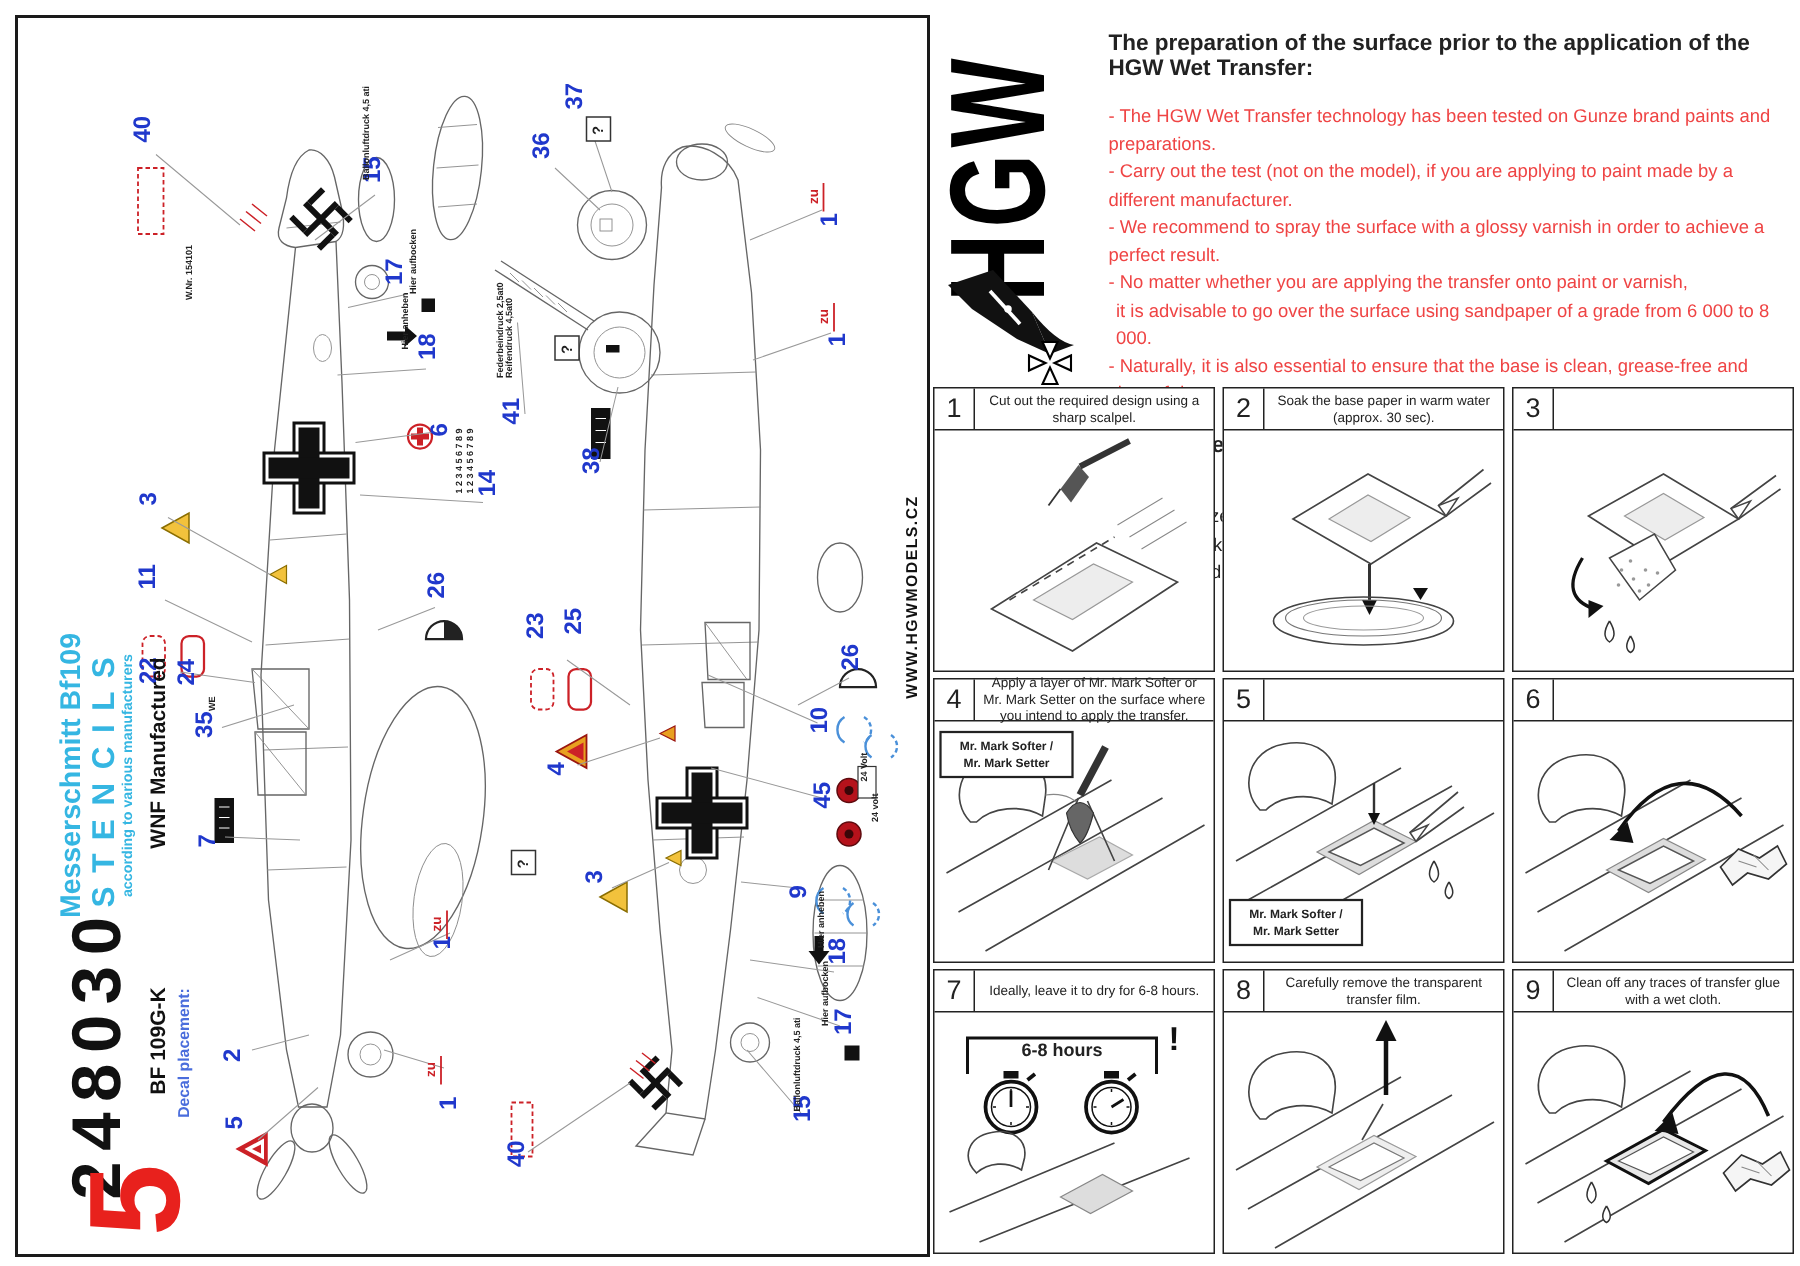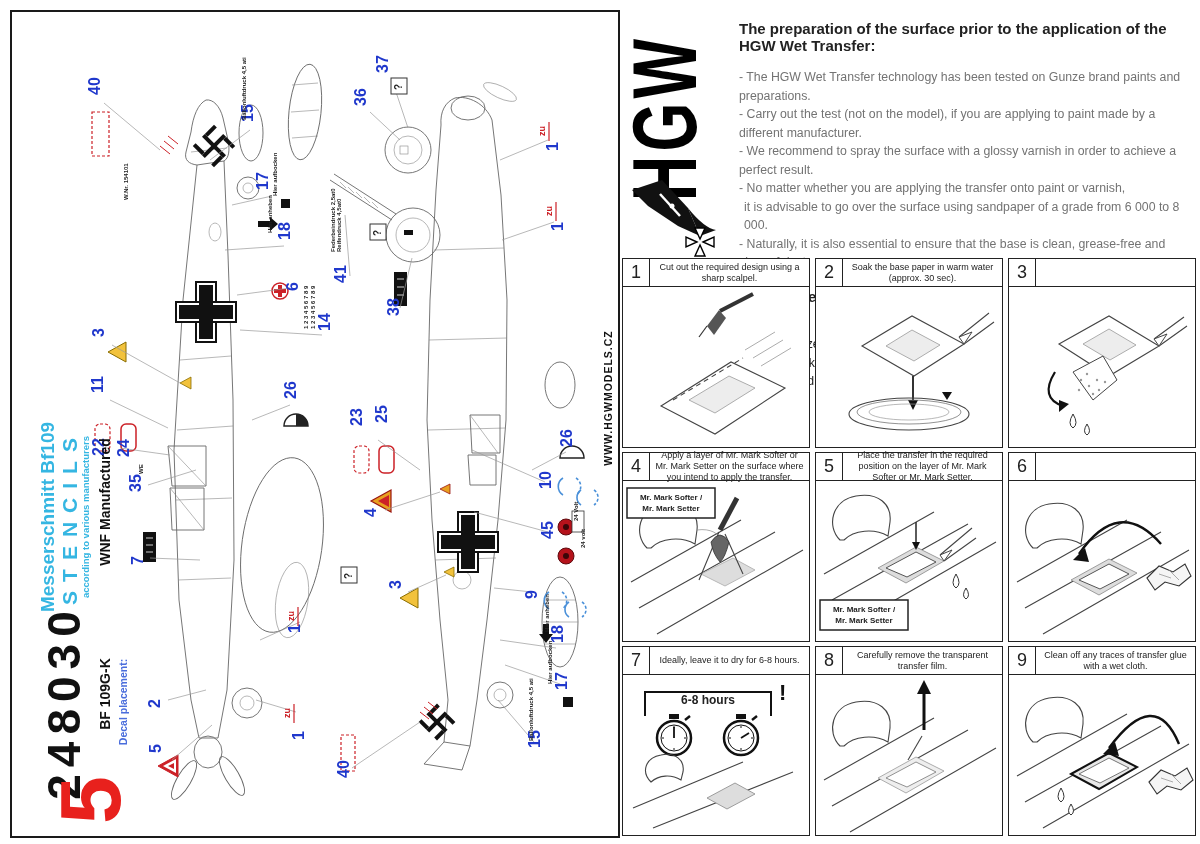--- a/index.html
+++ b/index.html
@@ -25,21 +25,21 @@
   .rdash{fill:none;stroke:#cc2127;stroke-width:1.2;stroke-dasharray:3 2;}
   .rsolid{fill:none;stroke:#cc2127;stroke-width:1.5;}
   .ol{fill:none;stroke:#666;stroke-width:0.9;}
   .ol2{fill:none;stroke:#888;stroke-width:0.6;}
   .leader{fill:none;stroke:#999;stroke-width:0.7;}
   
   #logo-wrap{position:absolute;}
   .logo-text{font-size:60px;font-weight:bold;letter-spacing:4px;color:#000;transform:rotate(-90deg) scale(1.05,1.5);}
   #prep{position:absolute;left:739px;top:20px;width:452px;}
   #prep h1{font-size:15px;margin:0 0 14px 0;font-weight:bold;color:#222;}
-  #prep .bullets{font-size:12.3px;line-height:18.5px;color:#737373;}
+  #prep .bullets{font-size:12.3px;line-height:18.5px;color:#ef4444;}
   #prep h2{font-size:15px;margin:16px 0 12px 0;font-weight:bold;color:#222;}
   #prep .need{font-size:12.3px;line-height:18.5px;color:#222;}
   
   #steps{position:absolute;left:622px;top:258px;width:574px;height:578px;display:grid;grid-template-columns:repeat(3,1fr);grid-template-rows:repeat(3,1fr);column-gap:5px;row-gap:4px;}
   .cell{border:1.5px solid #222;background:#fff;display:flex;flex-direction:column;position:relative;}
   .cell-head{display:flex;border-bottom:1.5px solid #222;height:27px;flex:none;}
   .numbox{width:26px;flex:none;border-right:1.5px solid #222;display:flex;align-items:center;justify-content:center;font-size:18px;color:#222;}
   .cap{flex:1;display:flex;align-items:center;justify-content:center;text-align:center;font-size:9px;font-weight:normal;line-height:1.2;padding:1px 4px;color:#222;}
   .art{flex:1;}
   .art svg{width:100%;height:100%;display:block;}
@@ -406,21 +406,20 @@
       <rect x="4" y="6" width="88" height="30" fill="#fff" stroke="#222" stroke-width="1.5"></rect>
       <text class="svgbold" x="48" y="18" text-anchor="middle">Mr. Mark Softer /</text>
       <text class="svgbold" x="48" y="29" text-anchor="middle">Mr. Mark Setter</text>
     </svg>
       </div>
   </div>
 
   <div class="cell">
     <div class="cell-head">
         <div class="numbox">5</div>
-        <div class="cap">Place the transfer in the required position on the layer of Mr. Mark Softer or Mr. Mark Setter.</div>
       </div>
     <div class="art">
         <svg viewBox="0 0 186 158">
       <path class="ln" d="M8,92 L118,30 M16,118 L152,42 M34,144 L180,60"></path>
       <path class="ln" d="M24,58 C10,44 16,18 40,14 C62,10 76,22 74,40 L72,54 C58,46 38,48 28,58 Z"></path>
       <polygon points="62,86 100,65 128,79 90,101" fill="#ddd" stroke="#888" stroke-width="0.8"></polygon>
       <polygon points="70,86 100,70 120,80 91,95" fill="#fff" stroke="#555" stroke-width="1"></polygon>
       <line x1="100" y1="40" x2="100" y2="64" stroke="#333" stroke-width="1.6"></line>
       <polygon points="96,60 104,60 100,68" fill="#111"></polygon>
       <path class="ln" d="M128,79 L160,56 M124,73 L156,46"></path>

